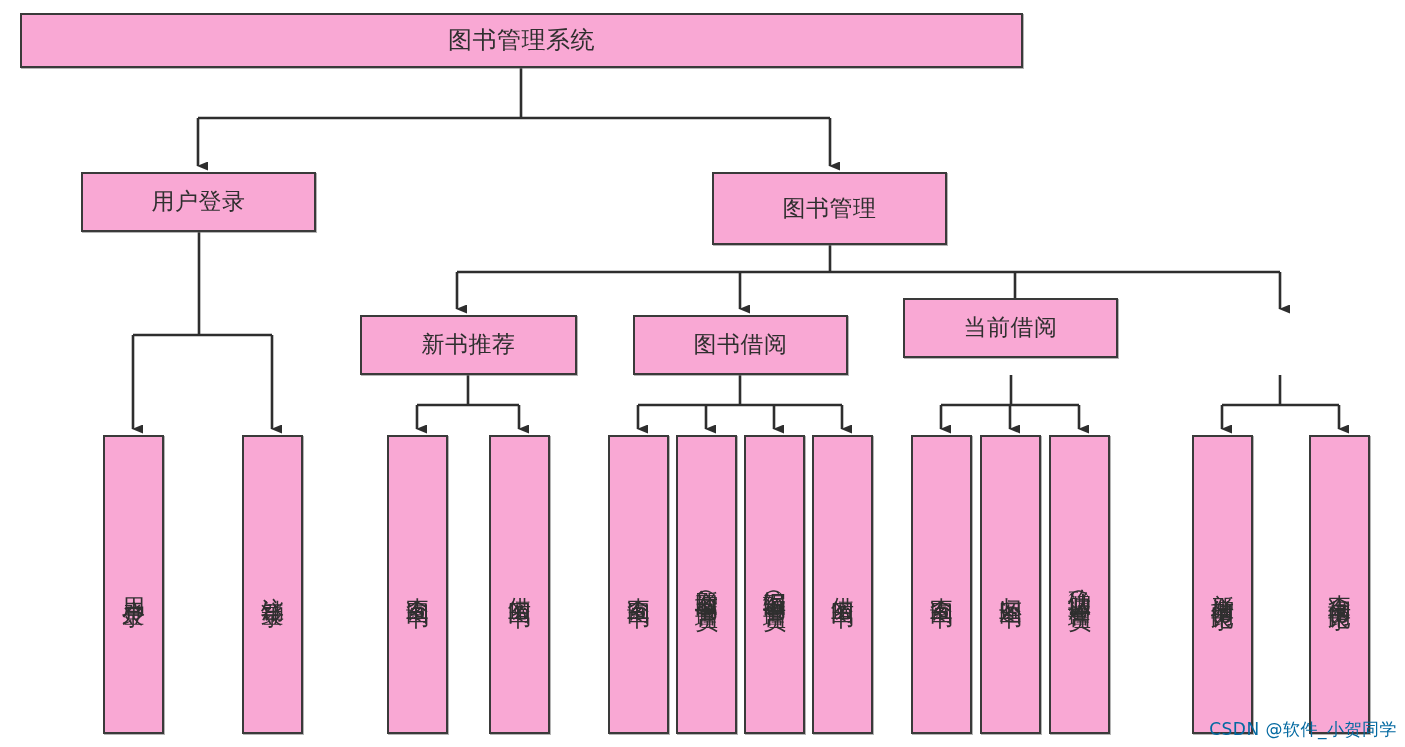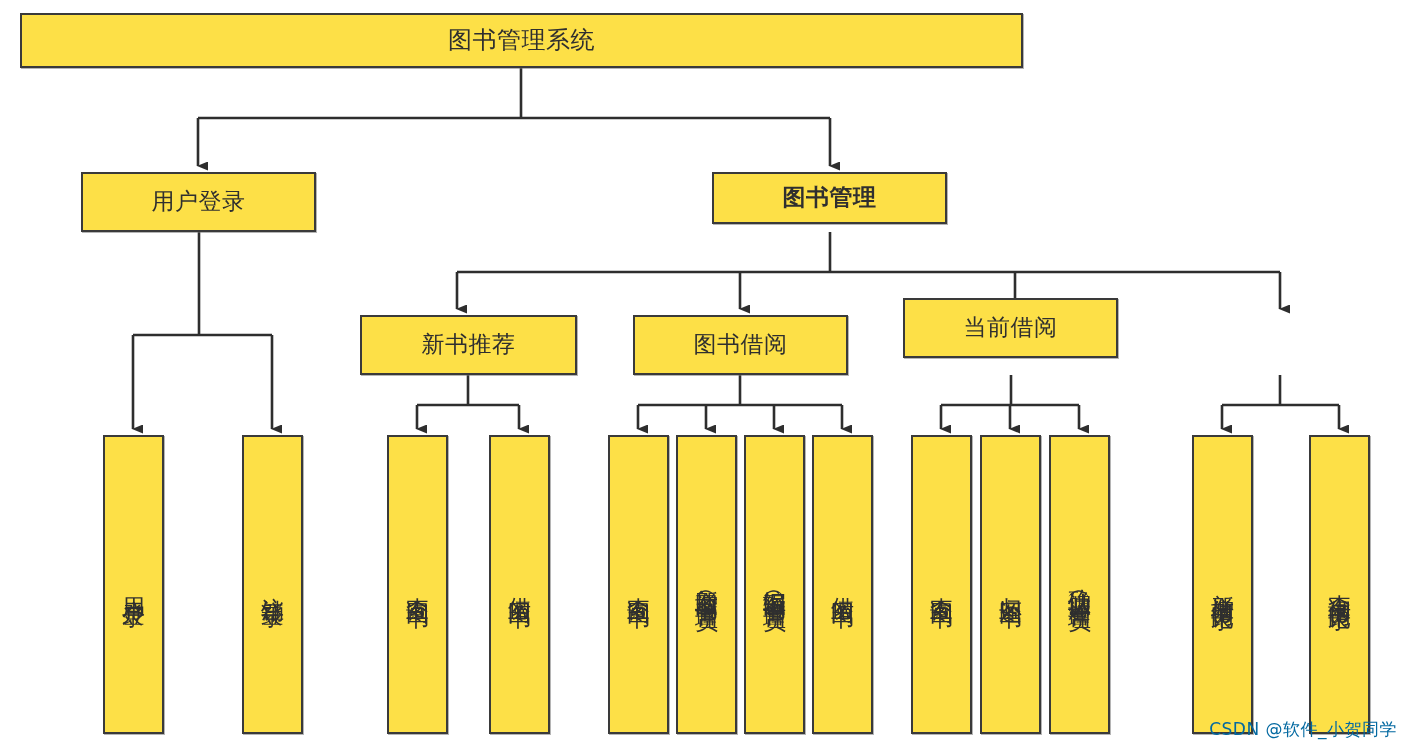--- a/index.html
+++ b/index.html
@@ -23,21 +23,21 @@
     position: absolute;
     left: 0;
     top: 0;
     width: 1405px;
     height: 747px;
     pointer-events: none;
   }
   .node {
     position: absolute;
     box-sizing: border-box;
-    background: #fde047;
+    background: #f9a8d4;
     border: 2px solid #3a3a3a;
     box-shadow: 1px 1px 0 rgba(120,120,120,0.55);
     display: flex;
     align-items: center;
     justify-content: center;
     z-index: 2;
   }
   .node-label {
     display: block;
     text-align: center;
@@ -133,21 +133,21 @@
     </g>
   </svg>
 
   <div class="node horiz root" style="left:20px; top:13px; width:1003px; height:55px;">
     <span class="node-label">图书管理系统</span>
   </div>
 
   <div class="node horiz" style="left:81px; top:172px; width:235px; height:60px;">
     <span class="node-label">用户登录</span>
   </div>
-  <div class="node horiz" style="left:712px; top:172px; width:235px; height:52px;font-weight:bold;">
+  <div class="node horiz" style="left:712px; top:172px; width:235px; height:73px;">
     <span class="node-label">图书管理</span>
   </div>
 
   <div class="node horiz" style="left:360px; top:315px; width:217px; height:60px;">
     <span class="node-label">新书推荐</span>
   </div>
   <div class="node horiz" style="left:633px; top:315px; width:215px; height:60px;">
     <span class="node-label">图书借阅</span>
   </div>
   <div class="node horiz" style="left:903px; top:298px; width:215px; height:60px;">

